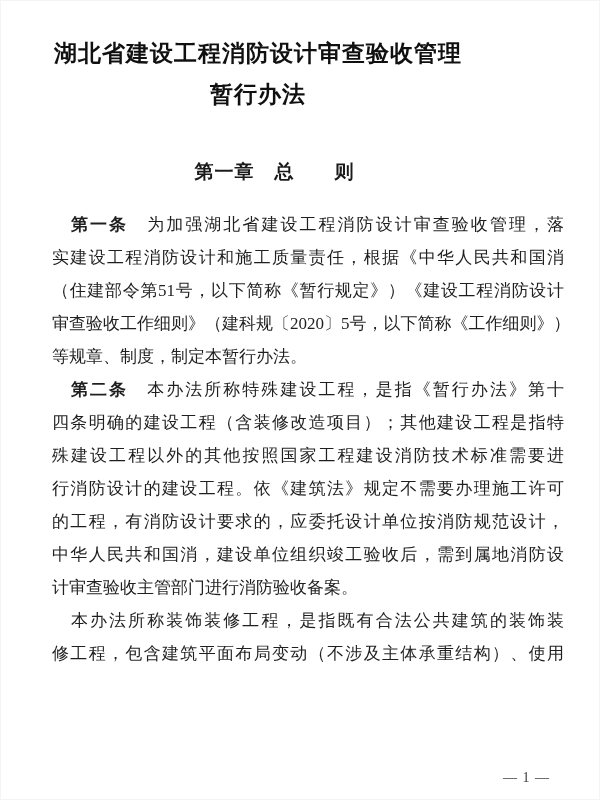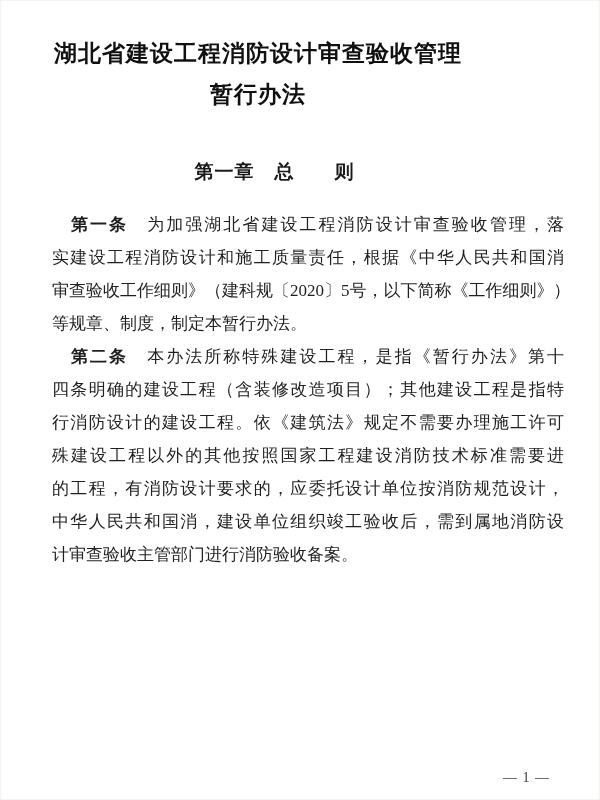--- a/index.html
+++ b/index.html
@@ -80,37 +80,44 @@
   <div class="chapter">第一章　总　　则</div>
 
   <div class="body-text">
 
     <div>
       <div class="line indent">
         <span class="lead">第一条</span><span>　为加强湖北省建设工程消防设计审查验收管理，落</span>
       </div>
       <div>
           <div class="line">实建设工程消防设计和施工质量责任，根据《中华人民共和国消</div>
+          <div class="line">（住建部令第51号，以下简称《暂行规定》）《建设工程消防设计</div>
           <div class="line">审查验收工作细则》（建科规〔2020〕5号，以下简称《工作细则》）</div>
         </div>
       <div class="line short">等规章、制度，制定本暂行办法。</div>
     </div>
 
     <div>
       <div class="line indent">
         <span class="lead">第二条</span><span>　本办法所称特殊建设工程，是指《暂行办法》第十</span>
       </div>
       <div>
           <div class="line">四条明确的建设工程（含装修改造项目）；其他建设工程是指特</div>
+          <div class="line">殊建设工程以外的其他按照国家工程建设消防技术标准需要进</div>
           <div class="line">行消防设计的建设工程。依《建筑法》规定不需要办理施工许可</div>
-          <div class="line">殊建设工程以外的其他按照国家工程建设消防技术标准需要进</div>
           <div class="line">的工程，有消防设计要求的，应委托设计单位按消防规范设计，</div>
           <div class="line">中华人民共和国消，建设单位组织竣工验收后，需到属地消防设</div>
         </div>
       <div class="line short">计审查验收主管部门进行消防验收备案。</div>
     </div>
 
+    <div>
+      <div class="line indent">本办法所称装饰装修工程，是指既有合法公共建筑的装饰装</div>
+      <div>
+          <div class="line">修工程，包含建筑平面布局变动（不涉及主体承重结构）、使用</div>
+        </div>
+    </div>
 
   </div>
 
   <div class="page-num">— 1 —</div>
 
 </div>
 
 </body></html>

